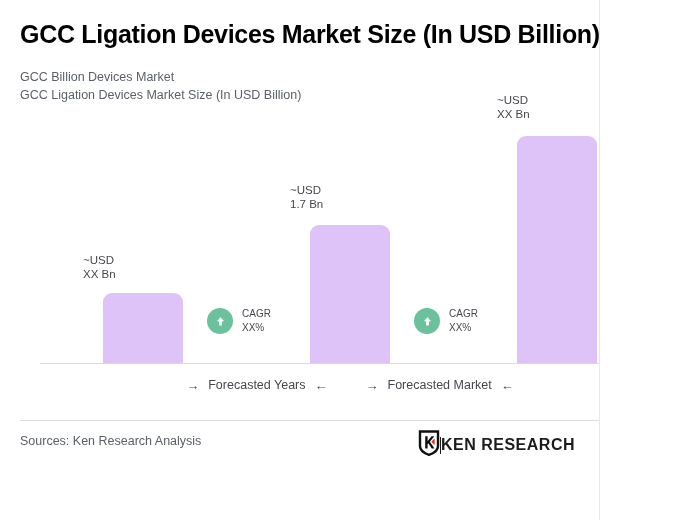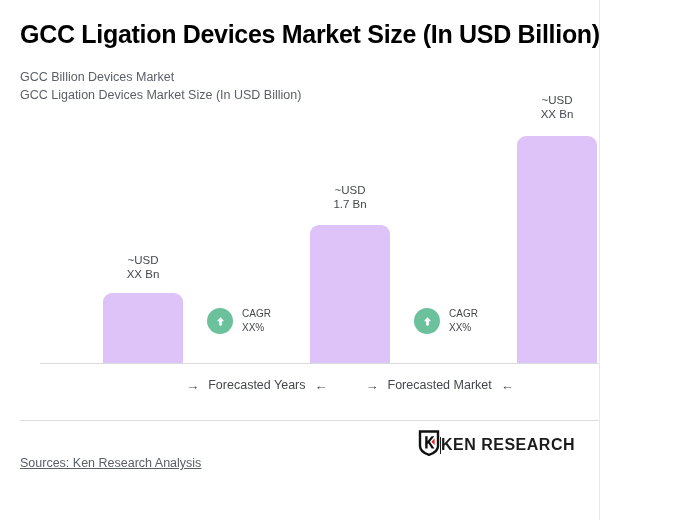--- a/index.html
+++ b/index.html
@@ -63,21 +63,20 @@
     background: #d9d9de;
   }
   .bar {
     position: absolute;
     background: #ddc3f7;
     border-radius: 9px 9px 0 0;
   }
   .bar-label {
     position: absolute;
     width: 120px;
-    text-align: center;
     font-size: 11.5px;
     color: #44474d;
     line-height: 14px;
     white-space: pre-line;
   }
 
   
   .cagr {
     position: absolute;
     display: flex;
@@ -131,25 +130,24 @@
     position: absolute;
     left: 20px;
     top: 420px;
     width: 660px;
     height: 1px;
     background: #dcdce0;
   }
   .sources {
     position: absolute;
     left: 20px;
-    top: 456px;
+    top: 434px;
     font-size: 12.5px;
     color: #5b6068;
     white-space: nowrap;
-    text-decoration: underline;
   }
   .logo {
     position: absolute;
     right: 24px;
     top: 430px;
     display: flex;
     align-items: center;
   }
   .logo-word {
     font-size: 16px;

